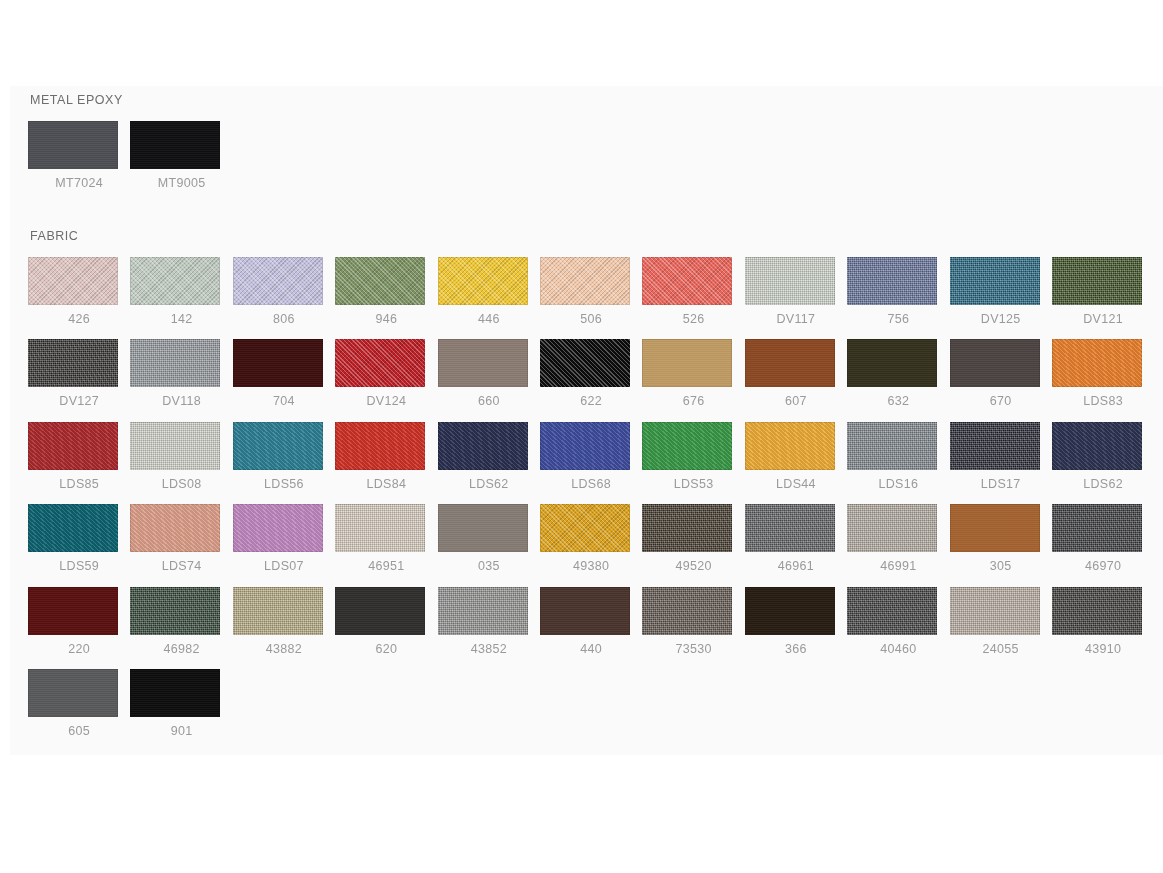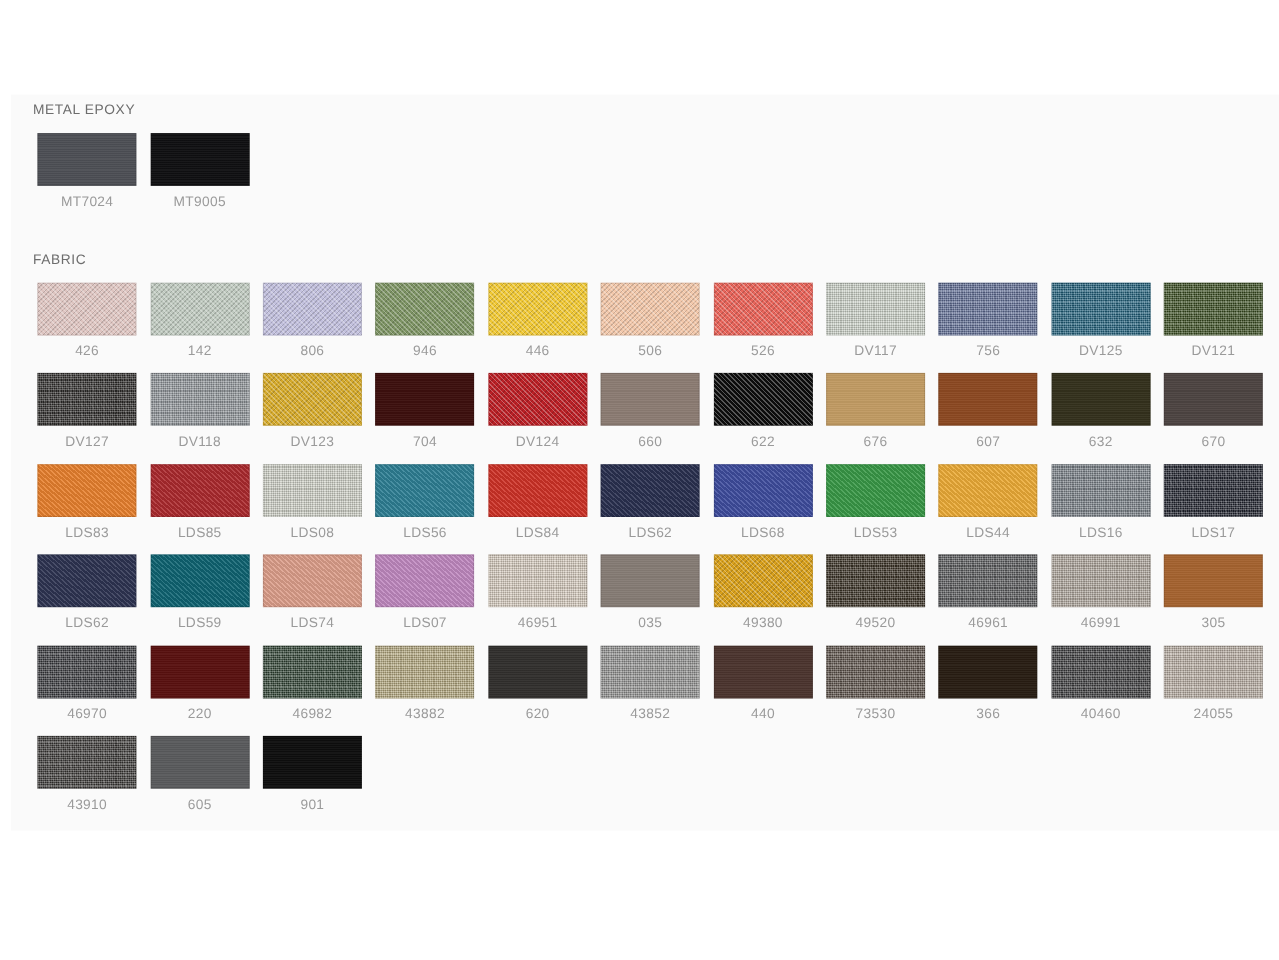--- a/index.html
+++ b/index.html
@@ -47,21 +47,20 @@
     flex-wrap: wrap;
     width: 1130px;
     gap: 0px;
   }
 
   .swatch-cell {
     width: 102.4px;
     margin-bottom: 14px;
     display: flex;
     flex-direction: column;
-    align-items: center;
     cursor: pointer;
   }
 
   .swatch-chip {
     width: 90px;
     height: 48px;
     box-sizing: border-box;
     position: relative;
     overflow: hidden;
     background-color: #ccc;
@@ -180,24 +179,20 @@
         </div>
         <div class="swatch-cell">
           <div class="swatch-chip bordered tex-mel" style="background-color: rgb(46, 44, 42);"></div>
           <div class="swatch-label">DV127</div>
         </div>
         <div class="swatch-cell">
           <div class="swatch-chip bordered tex-mel" style="background-color: rgb(143, 148, 153);"></div>
           <div class="swatch-label">DV118</div>
         </div>
         <div class="swatch-cell">
-          <div class="swatch-chip bordered tex-weave" style="background-color: rgb(211, 168, 42);"></div>
-          <div class="swatch-label">DV123</div>
-        </div>
-        <div class="swatch-cell">
           <div class="swatch-chip bordered tex-flat" style="background-color: rgb(60, 15, 13);"></div>
           <div class="swatch-label">704</div>
         </div>
         <div class="swatch-cell">
           <div class="swatch-chip bordered tex-weave" style="background-color: rgb(187, 32, 38);"></div>
           <div class="swatch-label">DV124</div>
         </div>
         <div class="swatch-cell">
           <div class="swatch-chip bordered tex-flat" style="background-color: rgb(139, 123, 114);"></div>
           <div class="swatch-label">660</div>

